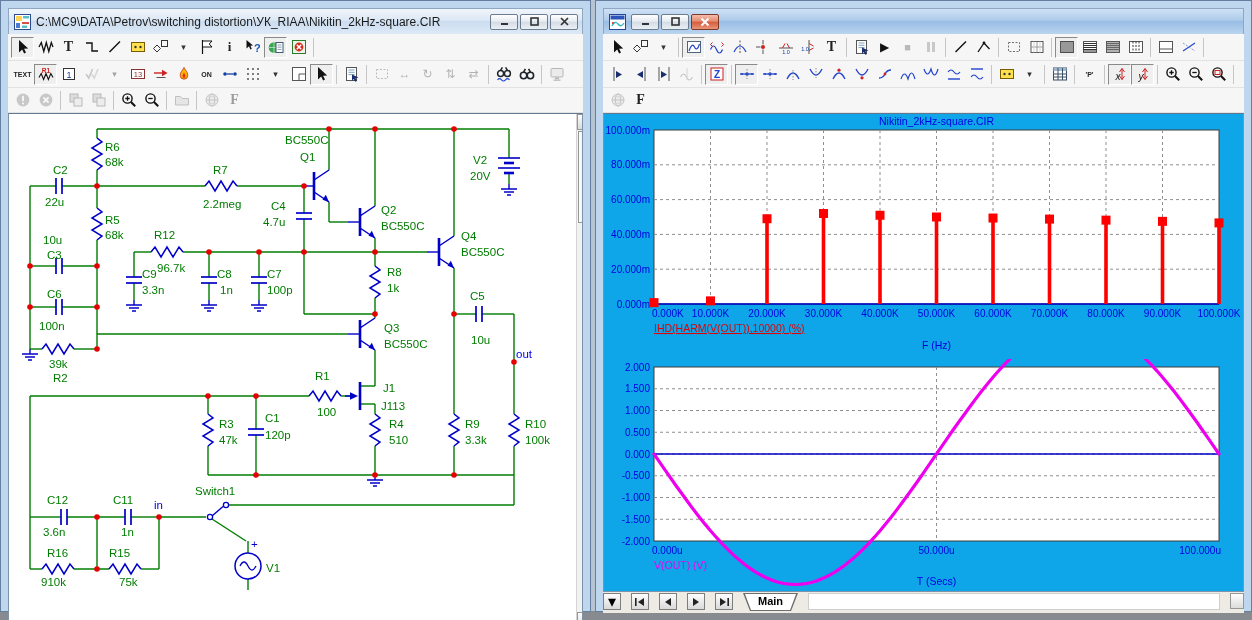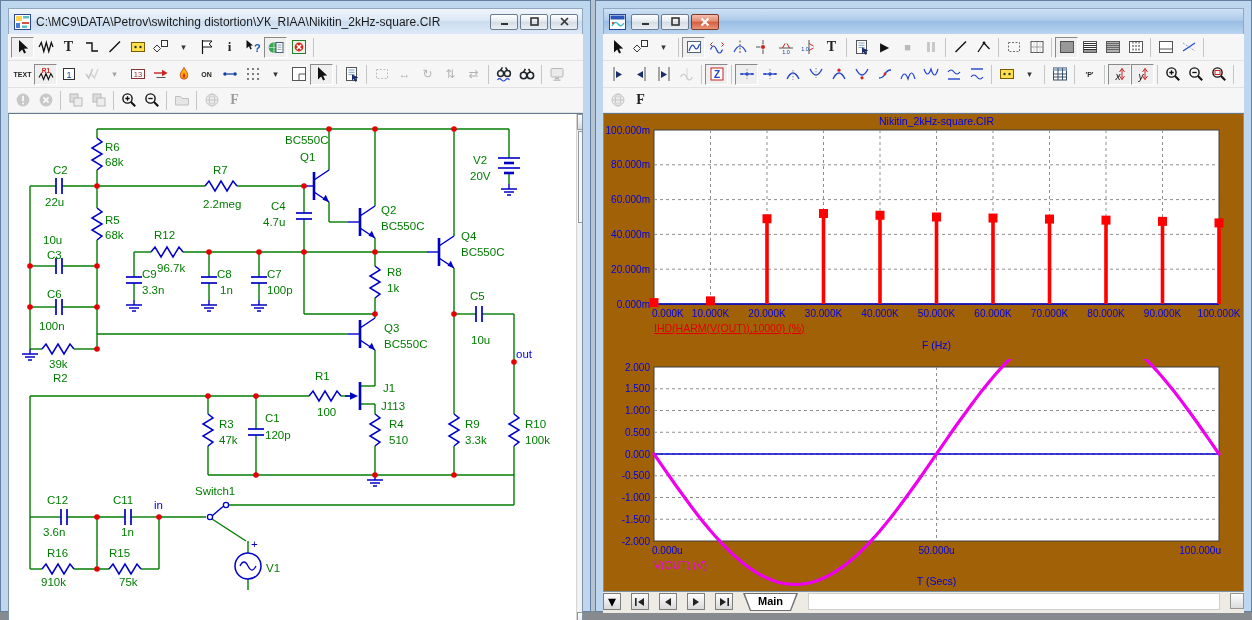--- a/index.html
+++ b/index.html
@@ -25,21 +25,21 @@
   .toolbar.short { height:25px; }
   .tbbtn { width:23px; height:21px; display:inline-flex; align-items:center; justify-content:center;
     border:1px solid transparent; font-size:12px; color:#222; }
   .tbbtn.pressed { border-color:#8A8A8A #FFFFFF #FFFFFF #8A8A8A; background:#EFEFEF; }
   .tbbtn.disabled { opacity:.42; filter:grayscale(1); }
   .tbbtn .ser { font-family:"Liberation Serif",serif; font-weight:bold; font-size:14px; }
   .tbbtn .word { font-size:7px; font-weight:bold; letter-spacing:0; }
   .tbbtn .dda { font-size:9px; color:#333; }
   .sep { width:1px; height:19px; background:#C6C6C6; margin:0 3px; }
 
-  .client { position:relative; background:#a16207; border:1px solid #7E93A8; border-top:1px solid #62788E; overflow:hidden; }
+  .client { position:relative; background:#0ea5e9; border:1px solid #7E93A8; border-top:1px solid #62788E; overflow:hidden; }
   .lclient { height:516px; display:flex; }
   .canvas { width:567px; height:100%; background:#FFF; position:relative; }
   .rclient { height:479px; padding:1px 0 0 2px; }
 
   .vscroll { width:16px; height:100%; background:#F2F2F2; border-left:1px solid #D4D4D4;
     display:flex; flex-direction:column; }
   .sbtn { width:16px; height:16px; border:1px solid #979797;
     background:linear-gradient(#FDFDFD,#DADADA); font-size:7px; color:#333;
     display:flex; align-items:center; justify-content:center; }
   .vthumb { width:14px; height:92px; margin:1px; background:linear-gradient(90deg,#FDFDFD,#DCDCDC); border:1px solid #979797; }

